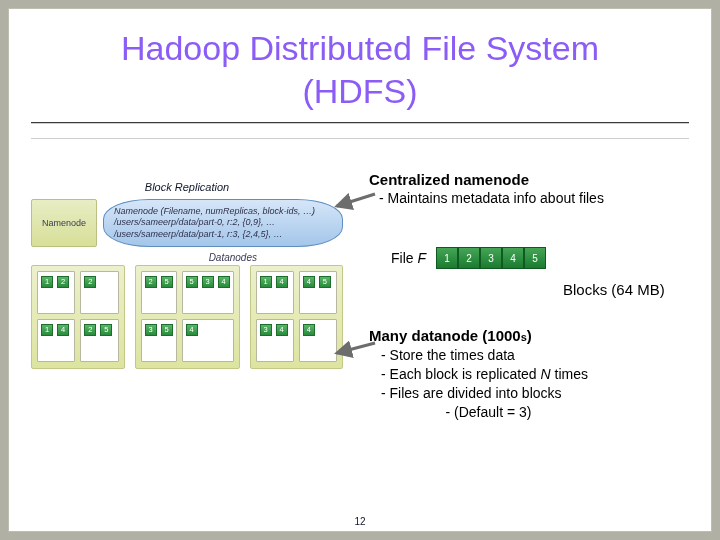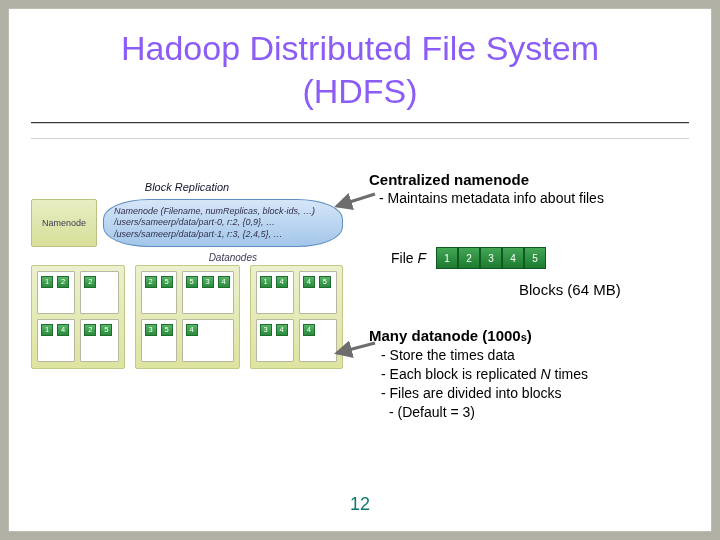--- a/index.html
+++ b/index.html
@@ -25,33 +25,33 @@
 
   
   .r1 { position: absolute; left: 338px; top: 20px; font-size: 15px; }
   .r1 .h { font-weight: bold; }
   .r1 .sub { font-size: 14px; margin-left: 10px; margin-top: 2px; }
 
   .file-row { position: absolute; left: 360px; top: 96px; display: flex; align-items: center; font-size: 14px; }
   .file-row .fi { font-style: italic; margin-left: 4px; }
   .file-blocks { display: flex; margin-left: 10px; }
   .file-blocks .fb { width: 22px; height: 22px; background: linear-gradient(#43a655, #1b7a2f); border: 1px solid #0f5a20; color: #fff; font-size: 10px; display: flex; align-items: center; justify-content: center; }
-  .blocks-lbl { position: absolute; left: 488px; top: 130px; font-size: 15px; }
+  .blocks-lbl { position: absolute; left: 532px; top: 130px; font-size: 15px; }
 
   .r2 { position: absolute; left: 338px; top: 176px; font-size: 15px; }
   .r2 .h { font-weight: bold; }
   .r2 .h small { font-size: 11px; font-weight: bold; }
   .r2 ul { list-style: none; margin-left: 12px; margin-top: 2px; font-size: 14px; line-height: 1.35; }
   .r2 ul li::before { content: "- "; }
   .nital { font-style: italic; }
 
   .arrow { position: absolute; width: 44px; height: 20px; }
   .arrow svg { width: 100%; height: 100%; }
 
-  .page-num { position: absolute; left: 50%; bottom: 16px; transform: translateX(-50%); font-size: 18px; color: #0f766e; }
+  .page-num { position: absolute; left: 50%; bottom: 4px; transform: translateX(-50%); font-size: 10px; color: #0f172a; }
 </style>
 </head>
 <body>
 
 <div class="slide">
   <div class="title">
     <span>Hadoop Distributed File System</span><br>
     <span>(HDFS)</span>
   </div>
   <hr class="title-rule-top">
@@ -161,20 +161,20 @@
     <div class="blocks-lbl">Blocks (64 MB)</div>
 
     <div class="r2">
       <div class="h">
         <span>Many datanode (1000</span><small>s</small><span>)</span>
       </div>
       <ul>
         <li>Store the times data</li>
         <li><span>Each block is replicated </span><span class="nital">N</span><span> times</span></li>
         <li>Files are divided into blocks</li>
-        <li style="list-style:none; margin-left:8px;"><span>(Default = 3)</span></li>
+        <li style="list-style:none; margin-left:8px;text-align:center;"><span>(Default = 3)</span></li>
       </ul>
     </div>
 
   </div>
 
   <div class="page-num">12</div>
 </div>
 
 </body></html>

